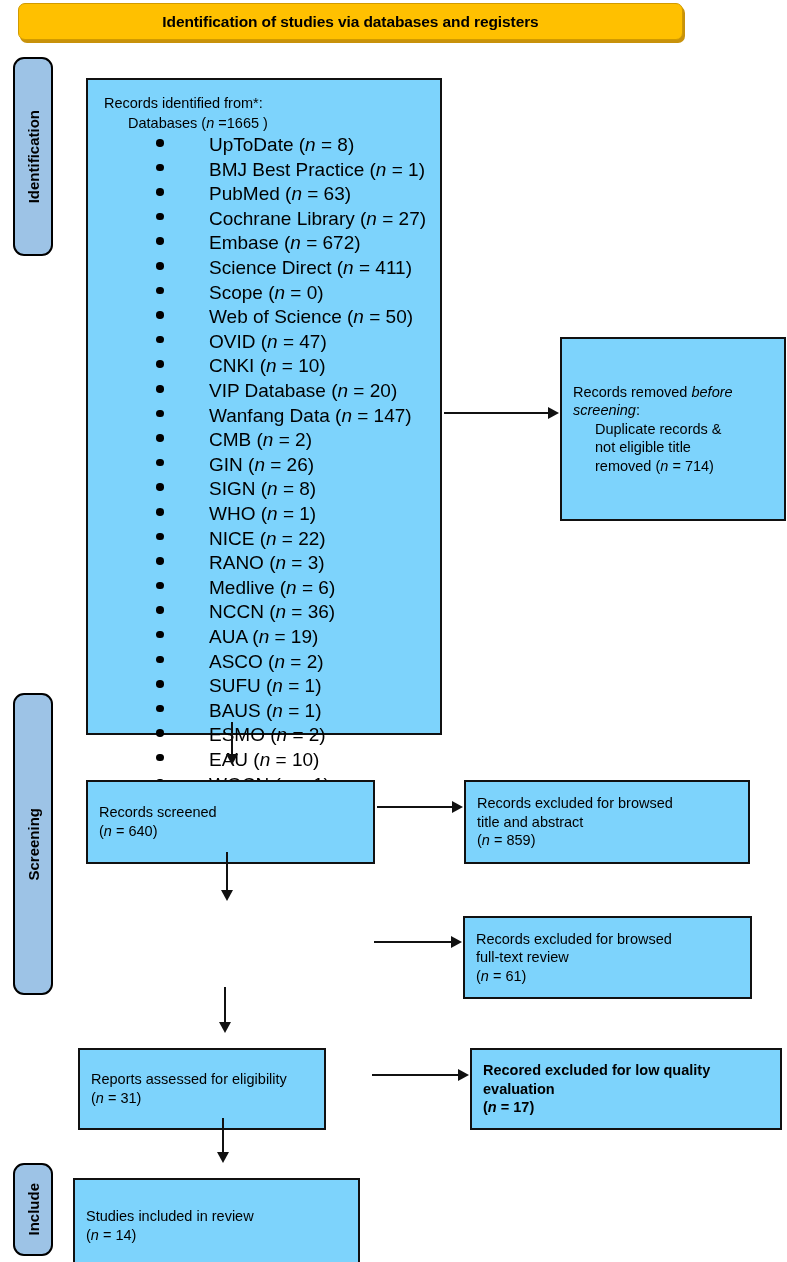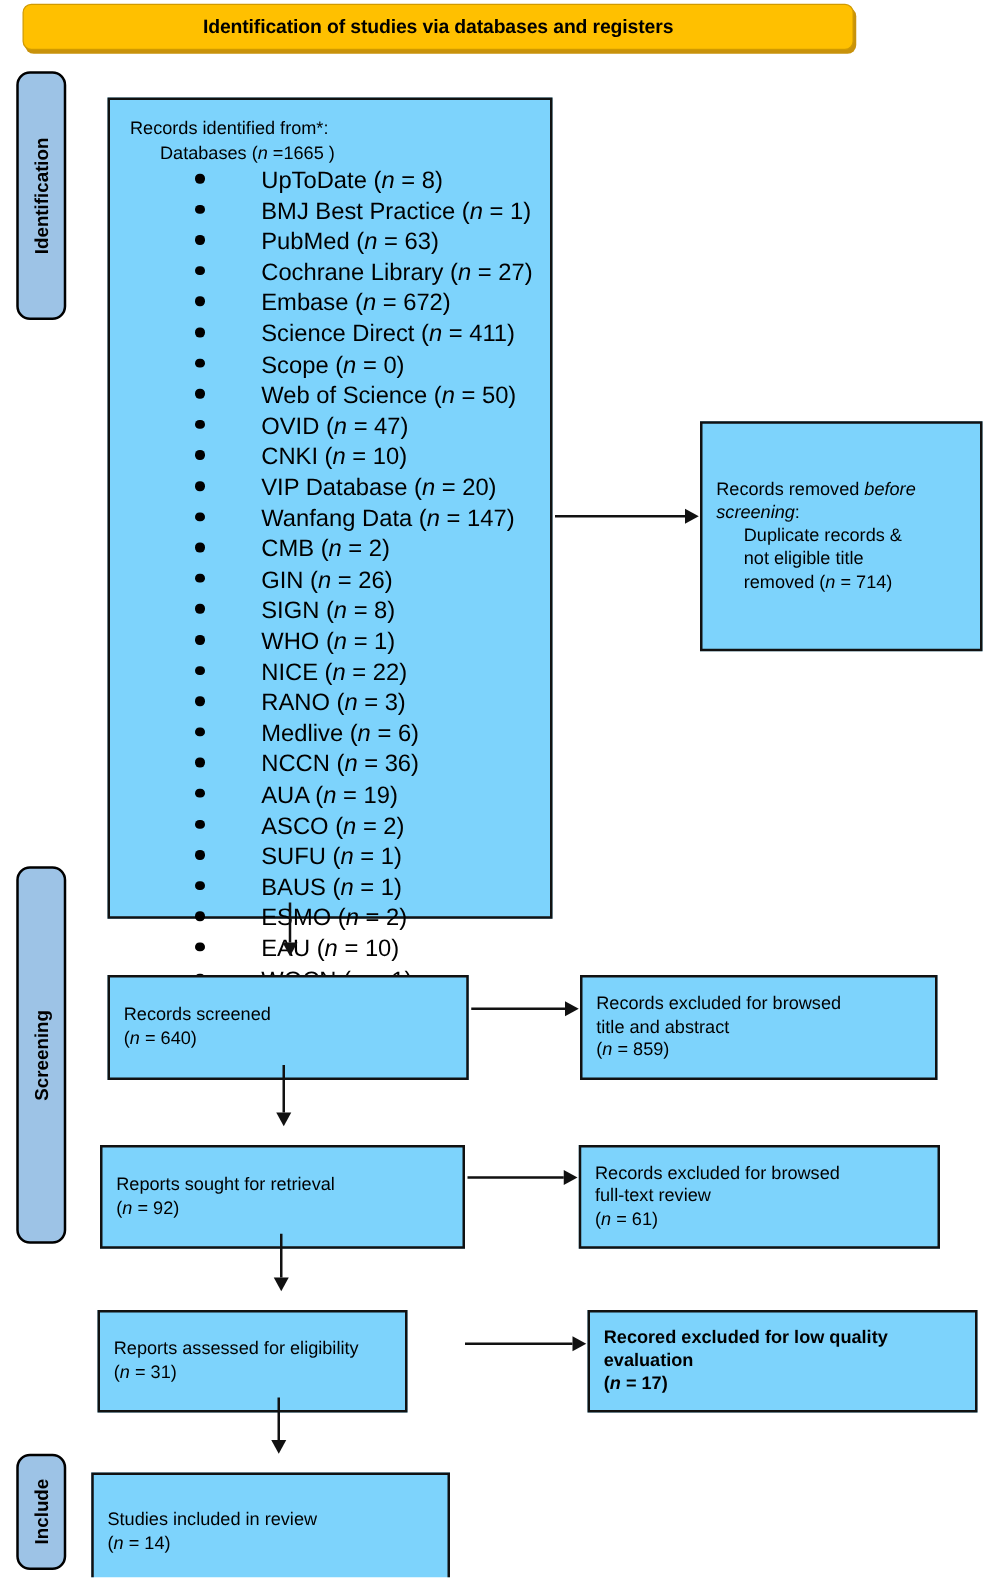--- a/index.html
+++ b/index.html
@@ -225,24 +225,20 @@
     <div>Records screened</div>
     <div>(<span class="ital">n</span> = <span>640</span>)</div>
   </div>
 
   <div class="box vcenter" id="box-excl-title">
     <div class="box-lines">Records excluded for browsed
 title and abstract</div>
     <div>(<span class="ital">n</span> = <span>859</span>)</div>
   </div>
 
-  <div class="box vcenter" id="box-sought">
-    <div>Reports sought for retrieval</div>
-    <div>(<span class="ital">n</span> = <span>92</span>)</div>
-  </div>
 
   <div class="box vcenter" id="box-excl-full">
     <div class="box-lines">Records excluded for browsed
 full-text review</div>
     <div>(<span class="ital">n</span> = <span>61</span>)</div>
   </div>
 
   <div class="box vcenter" id="box-assessed">
     <div>Reports assessed for eligibility</div>
     <div>(<span class="ital">n</span> = <span>31</span>)</div>

